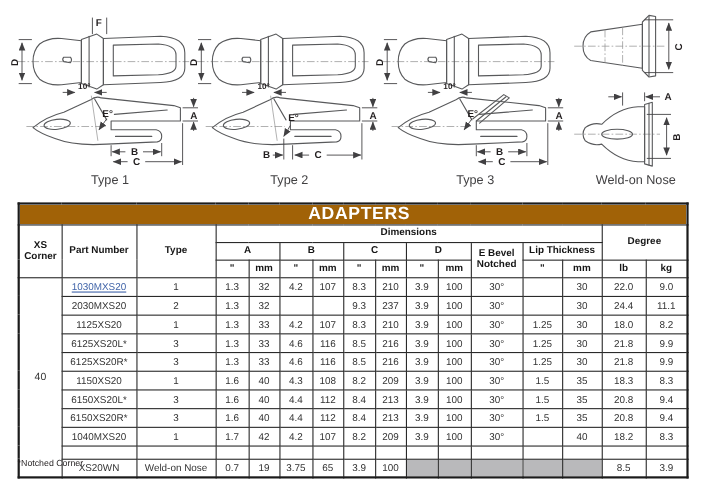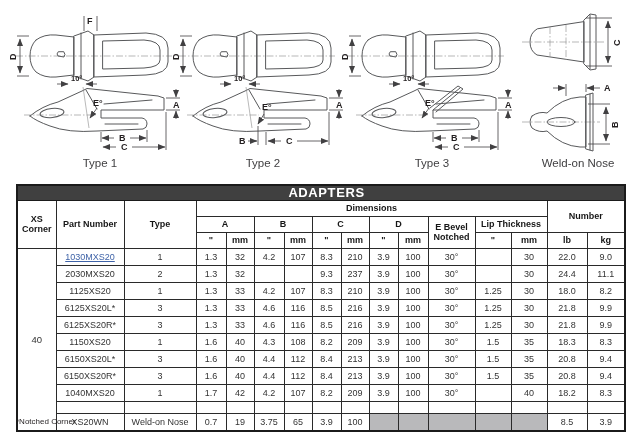--- a/index.html
+++ b/index.html
@@ -21,21 +21,21 @@
   table.adapters {
     border-collapse:collapse; table-layout:fixed; width:610px;
     border:2px solid #1b1b1b;
   }
   .adapters th, .adapters td {
     border:1px solid #2a2a2a; text-align:center; vertical-align:middle;
     padding:0 1px; font-size:9px; color:#333; overflow:hidden; white-space:nowrap;
   }
   .adapters th { font-weight:bold; color:#161616; white-space:normal; line-height:1.1; }
   .adapters tr.title-row th {
-    background:#404040; color:#ffffff; font-size:13px; letter-spacing:0.6px;
+    background:#a16207; color:#ffffff; font-size:16px; letter-spacing:0.6px;
     height:14px; border-color:#1b1b1b;padding-left:12px;
   }
   .adapters thead tr.h2 th { height:15px;margin-top:41px; }
   .adapters thead tr.h3 th { height:15px; }
   .adapters thead tr.h4 th { height:15px; }
   .adapters tbody tr { height:17px; }
   .adapters tbody tr[data-name="spacer-row"] { height:12px; }
   .adapters td.series { font-size:9.5px; color:#333; }
   .adapters td.link { color:#3f63a8;text-decoration:underline; }
   .adapters td.gray { background:#b9b9bb; }
@@ -228,21 +228,21 @@
     </colgroup>
     <thead>
       <tr class="title-row" data-name="table-title-row">
         <th colspan="16" data-name="table-title">ADAPTERS</th>
       </tr>
       <tr class="h2">
         <th rowspan="3" data-name="col-header-xs-series">XS Corner</th>
         <th rowspan="3" data-name="col-header-part-number">Part Number</th>
         <th rowspan="3" data-name="col-header-type">Type</th>
         <th colspan="11" data-name="col-header-dimensions">Dimensions</th>
-        <th colspan="2" rowspan="2" data-name="col-header-weight">Number</th>
+        <th colspan="2" rowspan="2" data-name="col-header-weight">Degree</th>
       </tr>
       <tr class="h3">
         <th colspan="2" data-name="col-header-dim-a">A</th>
         <th colspan="2" data-name="col-header-dim-b">B</th>
         <th colspan="2" data-name="col-header-dim-c">C</th>
         <th colspan="2" data-name="col-header-dim-d">D</th>
         <th rowspan="2" data-name="col-header-e-bevel">E Bevel Notched</th>
         <th colspan="2" data-name="col-header-lip-thickness">Lip Thickness</th>
       </tr>
       <tr class="h4">

